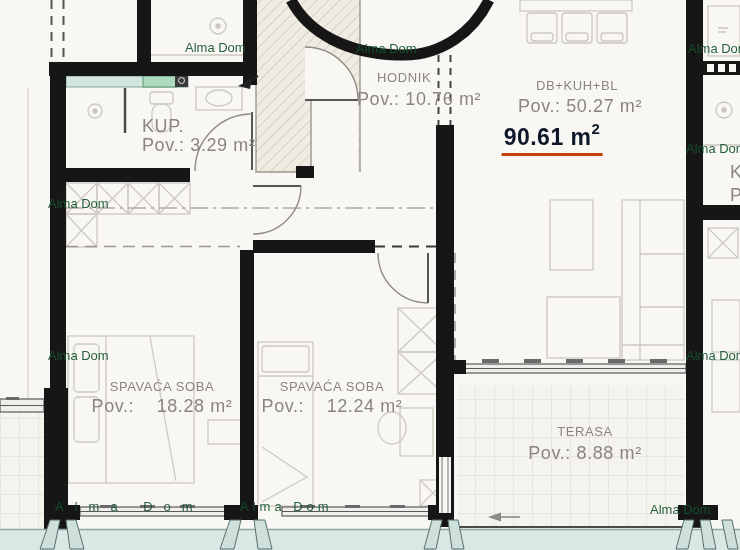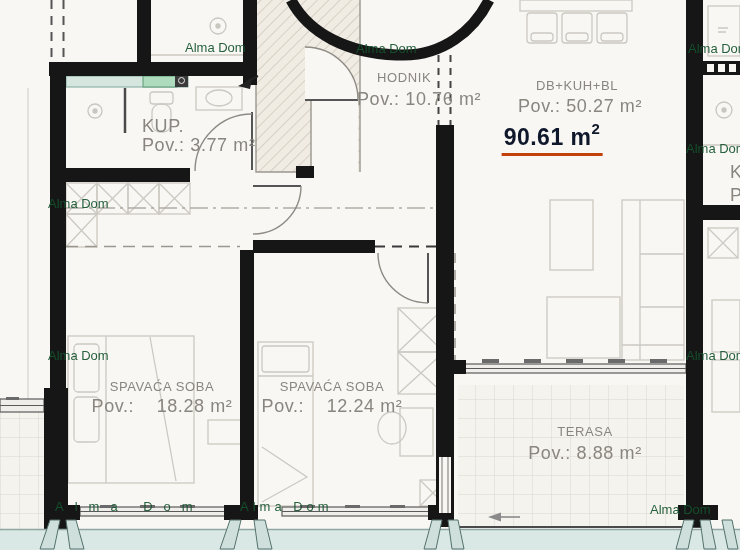--- a/index.html
+++ b/index.html
@@ -269,21 +269,21 @@
       <polygon points="432,520 442,520 436,549 424,549"></polygon>
       <polygon points="448,520 458,520 464,549 452,549"></polygon>
       <polygon points="684,520 694,520 688,549 676,549"></polygon>
       <polygon points="700,520 710,520 716,549 704,549"></polygon>
       <polygon points="722,520 732,520 738,549 728,549"></polygon>
     </g>
   </g>
 </svg>
 
   <div class="lbl small" style="left:142px;top:117px;text-align:center;">KUP.</div>
-  <div class="lbl small" style="left:142px;top:136px;">Pov.: 3.77 m²</div>
+  <div class="lbl small" style="left:142px;top:136px;">Pov.: 3.29 m²</div>
 
   <div class="lbl" style="left:377px;top:71px;">HODNIK</div>
   <div class="lbl small" style="left:357px;top:90px;">Pov.: 10.76 m²</div>
 
   <div class="lbl ctr" style="left:577px;top:79px;">DB+KUH+BL</div>
   <div class="lbl small ctr" style="left:580px;top:97px;">Pov.: 50.27 m²</div>
 
   <div class="total ctr" style="left:552px;top:122px;">
     <span>90.61 m</span><sup>2</sup>
   </div>

